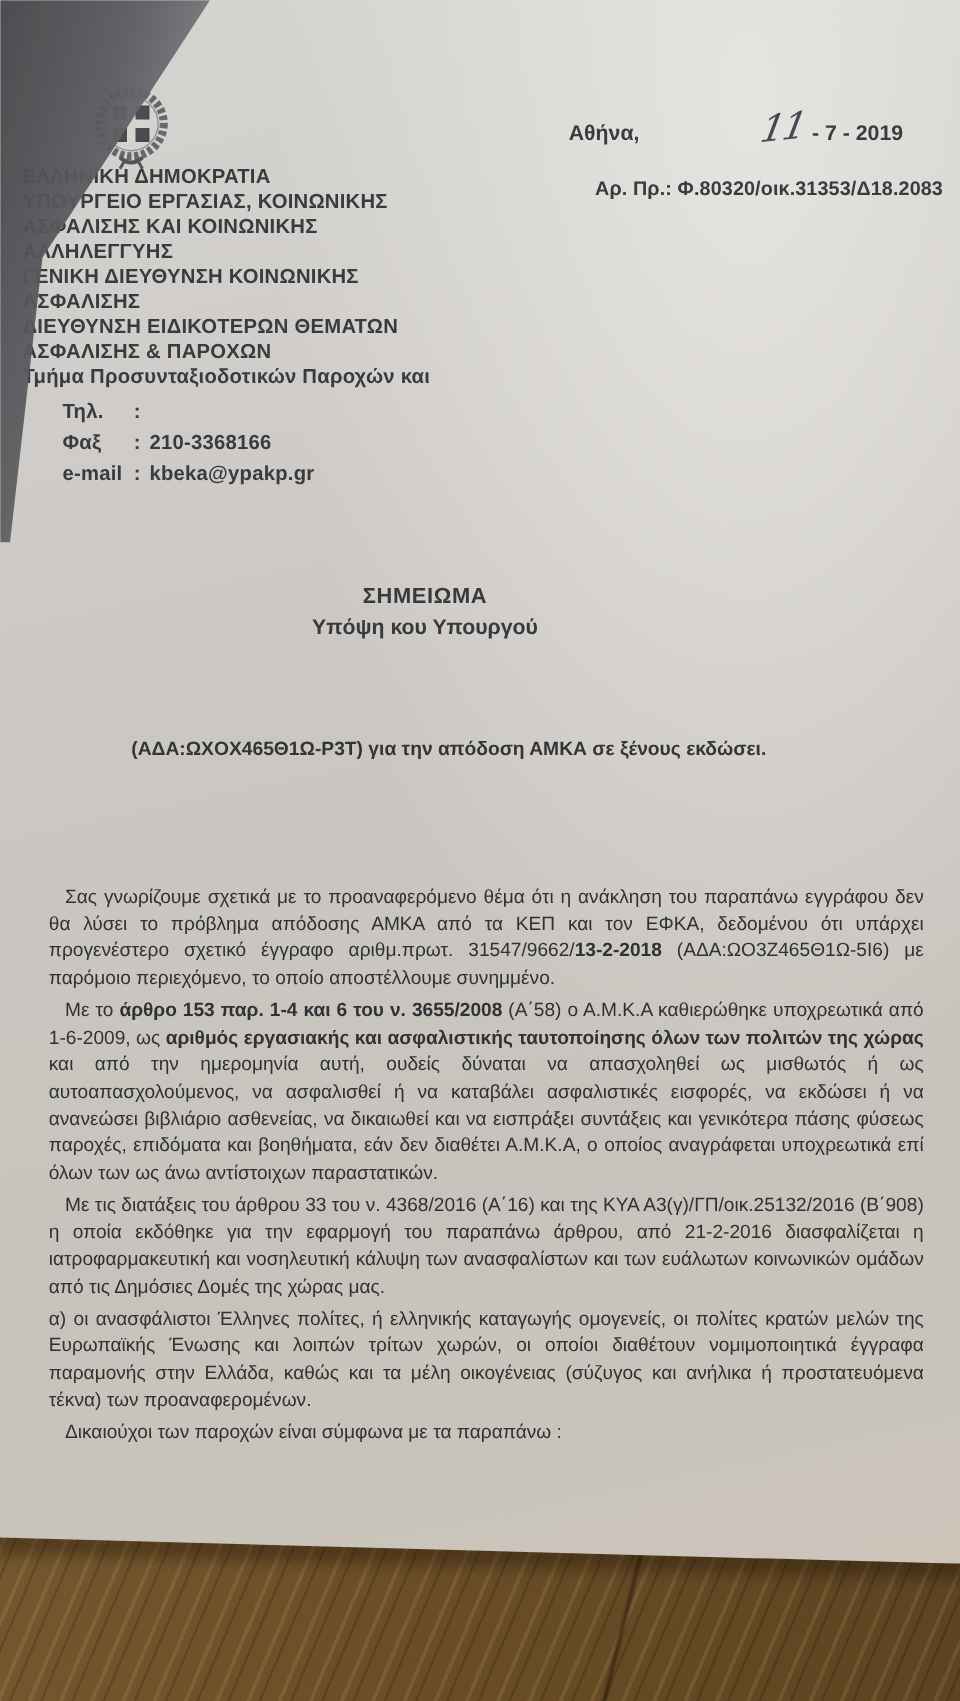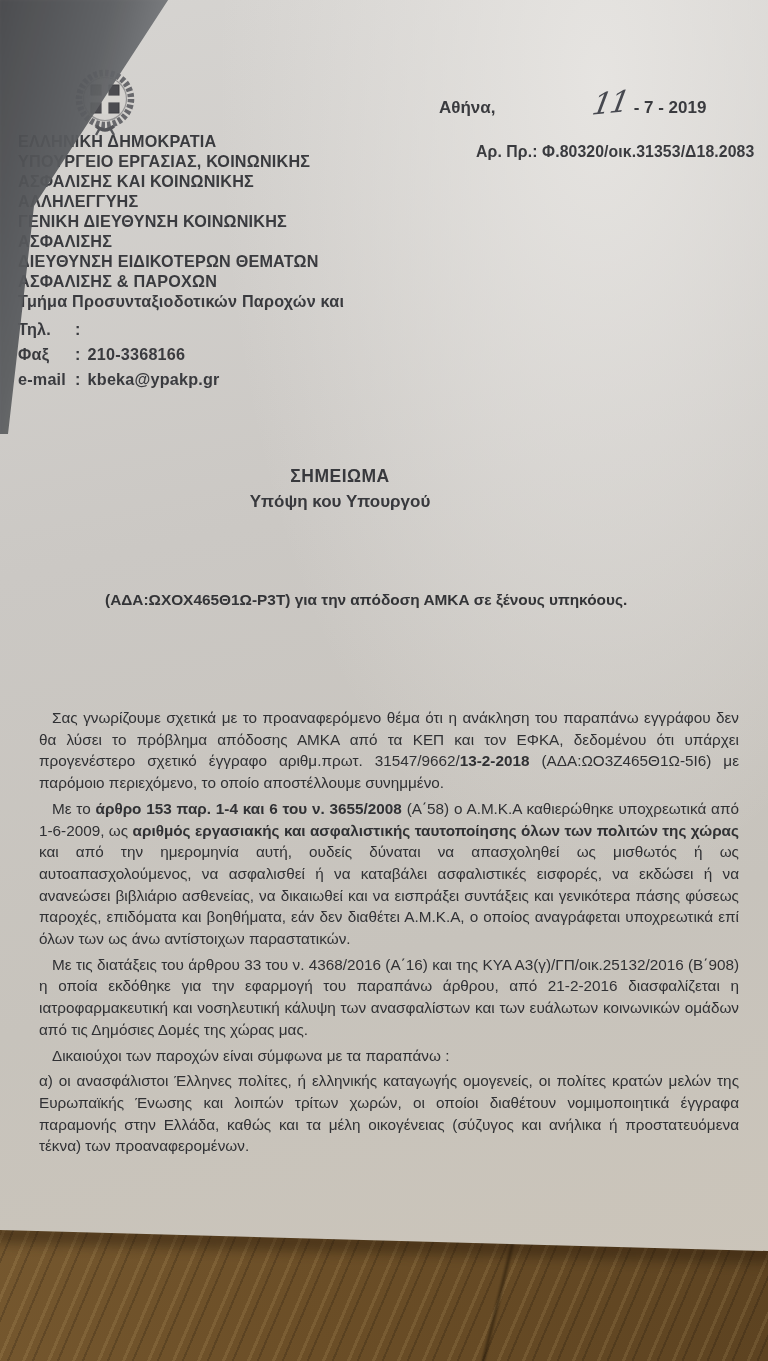--- a/index.html
+++ b/index.html
@@ -36,27 +36,27 @@
   .paper-content{position:absolute;inset:0;color:#333437;filter:blur(0.3px);}
 
   
   .emblem{position:absolute;left:72px;top:66px;width:66px;height:74px;}
 
   
   .agency{position:absolute;left:18px;top:131px;width:440px;
     font-size:16.2px;font-weight:bold;line-height:20px;color:#3a3b3f;
     letter-spacing:.2px;}
   .agency-line{white-space:nowrap;}
-  .contacts{margin-top:6px;}
+  .contacts{margin-top:6px;margin-left:32px;}
   .contact-row{display:flex;line-height:25px;white-space:nowrap;}
   .c-label{width:57px;flex:0 0 57px;}
   .c-sep{margin-right:7px;}
 
   
-  .dateline{position:absolute;left:439px;top:93px;display:flex;align-items:baseline;
+  .dateline{position:absolute;left:455px;top:93px;display:flex;align-items:baseline;
     font-size:17px;font-weight:bold;color:#3a3b3f;}
   .hand-date{font-family:"DejaVu Serif",serif;font-style:italic;font-weight:normal;
     font-size:30px;color:#474950;transform:skewX(-16deg) rotate(-6deg);
     margin:0 6px 0 98px;letter-spacing:-2px;line-height:20px;}
   .protocol{position:absolute;left:476px;top:143px;font-size:15.8px;font-weight:bold;
     color:#3a3b3f;white-space:nowrap;letter-spacing:.1px;}
 
   
   .memo-title-block{position:absolute;left:0;top:464px;width:768px;text-align:center;
     transform:translateX(-44px);font-weight:bold;color:#38393d;}
@@ -135,26 +135,26 @@
       <span>Αρ. Πρ.:</span>
       <span>Φ.80320/οικ.31353/Δ18.2083</span>
     </div>
 
     <div class="memo-title-block">
       <div class="memo-title">ΣΗΜΕΙΩΜΑ</div>
       <div class="memo-subtitle">Υπόψη κου Υπουργού</div>
     </div>
 
     <div class="subject">
-      <div class="subject-line2">(ΑΔΑ:ΩΧΟΧ465Θ1Ω-Ρ3Τ) για την απόδοση ΑΜΚΑ σε ξένους υπηκόους.</div>
+      <div class="subject-line2">(ΑΔΑ:ΩΧΟΧ465Θ1Ω-Ρ3Τ) για την απόδοση ΑΜΚΑ σε ξένους εκδώσει.</div>
     </div>
 
     <div class="bodytext">
         <p class="bp"><span>Σας γνωρίζουμε σχετικά με το προαναφερόμενο θέμα ότι η ανάκληση του παραπάνω εγγράφου δεν θα λύσει το πρόβλημα απόδοσης ΑΜΚΑ από τα ΚΕΠ και τον ΕΦΚΑ, δεδομένου ότι υπάρχει προγενέστερο σχετικό έγγραφο αριθμ.πρωτ. 31547/9662/</span><span class="b">13-2-2018</span><span> (ΑΔΑ:ΩΟ3Ζ465Θ1Ω-5Ι6) με παρόμοιο περιεχόμενο, το οποίο αποστέλλουμε συνημμένο.</span></p>
         <p class="bp"><span>Με το </span><span class="b">άρθρο 153 παρ. 1-4 και 6 του ν. 3655/2008</span><span> (Α΄58) ο Α.Μ.Κ.Α καθιερώθηκε υποχρεωτικά από 1-6-2009, ως </span><span class="b">αριθμός εργασιακής και ασφαλιστικής ταυτοποίησης όλων των πολιτών της χώρας</span><span> και από την ημερομηνία αυτή, ουδείς δύναται να απασχοληθεί ως μισθωτός ή ως αυτοαπασχολούμενος, να ασφαλισθεί ή να καταβάλει ασφαλιστικές εισφορές, να εκδώσει ή να ανανεώσει βιβλιάριο ασθενείας, να δικαιωθεί και να εισπράξει συντάξεις και γενικότερα πάσης φύσεως παροχές, επιδόματα και βοηθήματα, εάν δεν διαθέτει Α.Μ.Κ.Α, ο οποίος αναγράφεται υποχρεωτικά επί όλων των ως άνω αντίστοιχων παραστατικών.</span></p>
         <p class="bp"><span>Με τις διατάξεις του άρθρου 33 του ν. 4368/2016 (Α΄16) και της ΚΥΑ Α3(γ)/ΓΠ/οικ.25132/2016 (Β΄908) η οποία εκδόθηκε για την εφαρμογή του παραπάνω άρθρου, από 21-2-2016 διασφαλίζεται η ιατροφαρμακευτική και νοσηλευτική κάλυψη των ανασφαλίστων και των ευάλωτων κοινωνικών ομάδων από τις Δημόσιες Δομές της χώρας μας.</span></p>
+        <p class="bp noindent"><span>α) οι ανασφάλιστοι Έλληνες πολίτες, ή ελληνικής καταγωγής ομογενείς, οι πολίτες κρατών μελών της Ευρωπαϊκής Ένωσης και λοιπών τρίτων χωρών, οι οποίοι διαθέτουν νομιμοποιητικά έγγραφα παραμονής στην Ελλάδα, καθώς και τα μέλη οικογένειας (σύζυγος και ανήλικα ή προστατευόμενα τέκνα) των προαναφερομένων.</span></p>
         <p class="bp"><span>Δικαιούχοι των παροχών είναι σύμφωνα με τα παραπάνω :</span></p>
-        <p class="bp noindent"><span>α) οι ανασφάλιστοι Έλληνες πολίτες, ή ελληνικής καταγωγής ομογενείς, οι πολίτες κρατών μελών της Ευρωπαϊκής Ένωσης και λοιπών τρίτων χωρών, οι οποίοι διαθέτουν νομιμοποιητικά έγγραφα παραμονής στην Ελλάδα, καθώς και τα μέλη οικογένειας (σύζυγος και ανήλικα ή προστατευόμενα τέκνα) των προαναφερομένων.</span></p>
       </div>
 
   </div>
   <div class="corner-shadow"></div>
 </div>
 
 </body></html>

